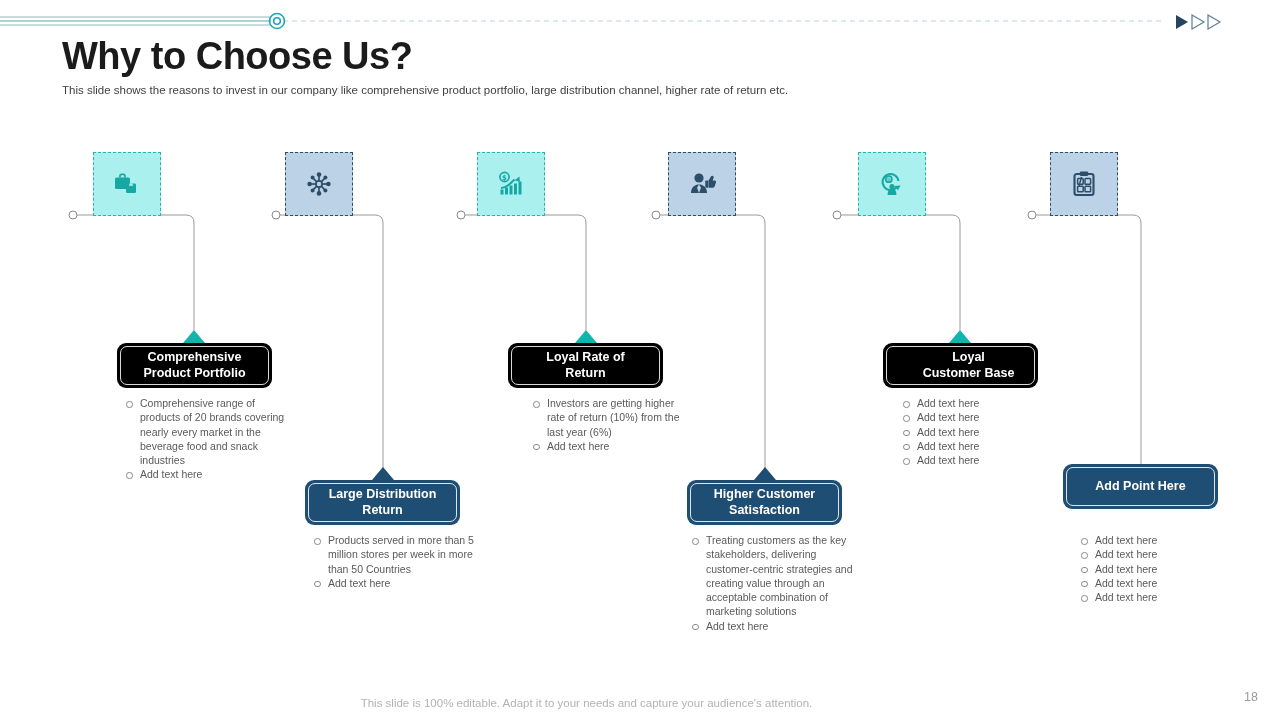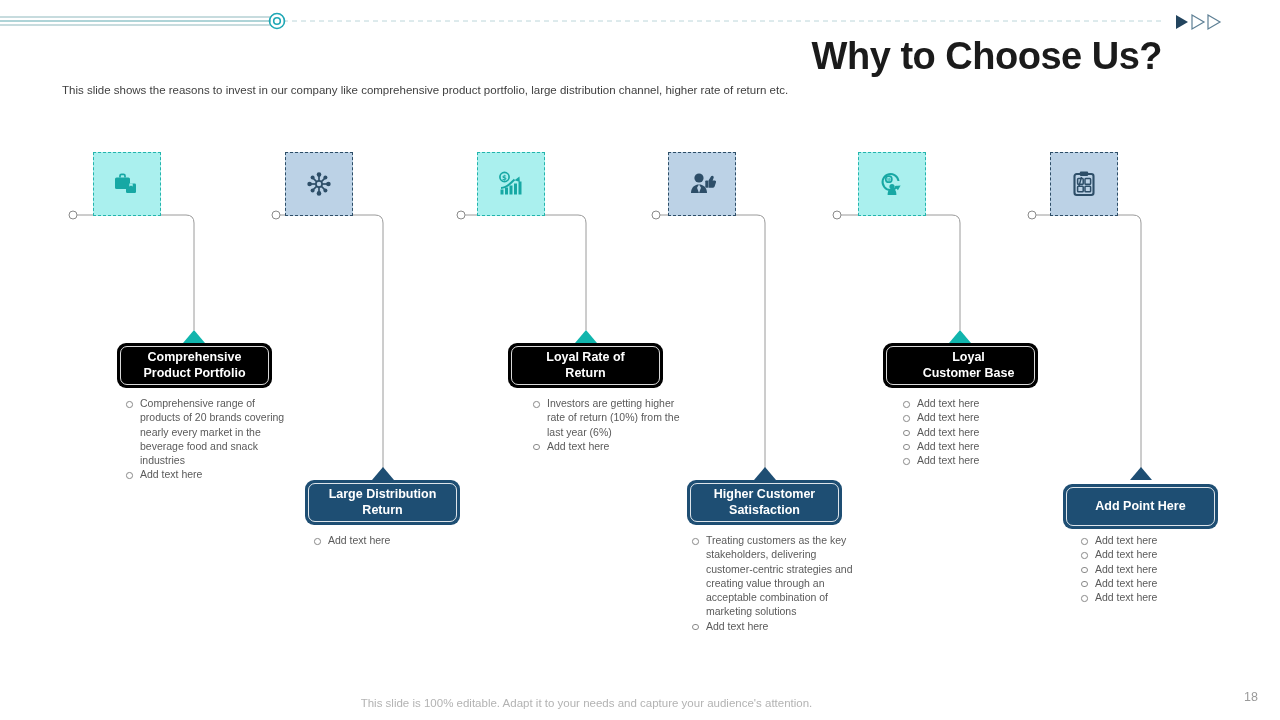--- a/index.html
+++ b/index.html
@@ -16,21 +16,20 @@
 
   
   #header { position:absolute; left:62px; top:34px; width:1100px; }
   #page-title {
     font-size:38px;
     font-weight:bold;
     color:#1b1b1b;
     letter-spacing:-0.5px;
     line-height:44px;
     white-space:nowrap;
-    text-align:right;
   }
   #page-subtitle {
     margin-top:5px;
     font-size:11.5px;
     color:#404040;
     line-height:14px;
     white-space:nowrap;
   }
 
   
@@ -273,20 +272,21 @@
 
 <div class="badge-pointer navy" style="left:372px; top:467px;"></div>
 <div class="badge navy" style="left:305px; top:480px; height:45px;">
   <span class="inner-ring"></span>
   <span class="txt">
     <span>Large Distribution</span><br><span>Return</span>
   </span>
 </div>
 <div class="bullets" style="left:306px; top:533px;">
   <ul>
+    <li>Products served in more than 5 million stores per week in more than 50 Countries</li>
     <li>Add text here</li>
   </ul>
 </div>
 
 <div class="badge-pointer teal" style="left:575px; top:330px;"></div>
 <div class="badge teal" style="left:508px; top:343px; height:45px;">
   <span class="inner-ring"></span>
   <span class="txt">
     <span>Loyal Rate of</span><br><span>Return</span>
   </span>
@@ -323,21 +323,21 @@
   <ul>
     <li>Add text here</li>
     <li>Add text here</li>
     <li>Add text here</li>
     <li>Add text here</li>
     <li>Add text here</li>
   </ul>
 </div>
 
 <div class="badge-pointer navy" style="left:1130px; top:467px;"></div>
-<div class="badge navy" style="left:1063px; top:484px; height:45px;justify-content:center;">
+<div class="badge navy" style="left:1063px; top:464px; height:45px;justify-content:center;">
   <span class="inner-ring"></span>
   <span class="txt">Add Point Here</span>
 </div>
 <div class="bullets" style="left:1073px; top:533px;">
   <ul>
     <li>Add text here</li>
     <li>Add text here</li>
     <li>Add text here</li>
     <li>Add text here</li>
     <li>Add text here</li>

